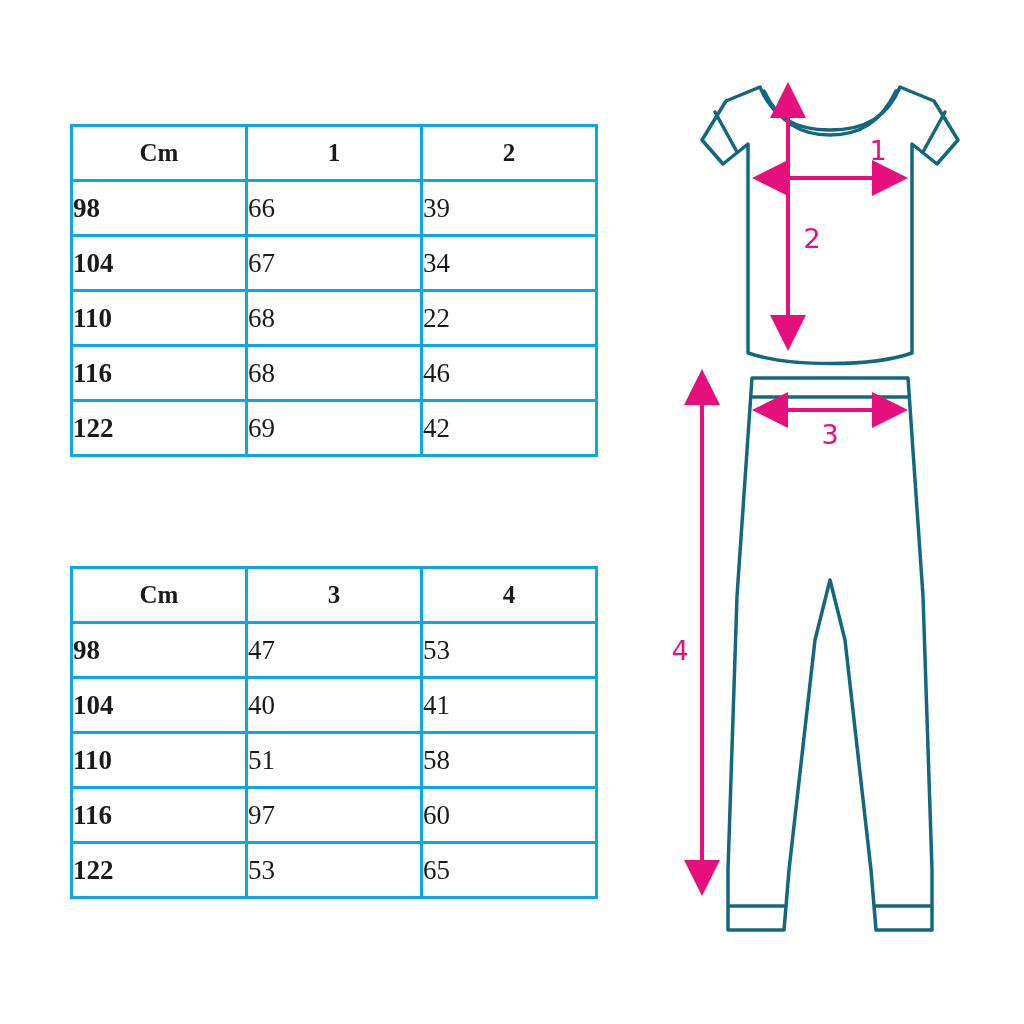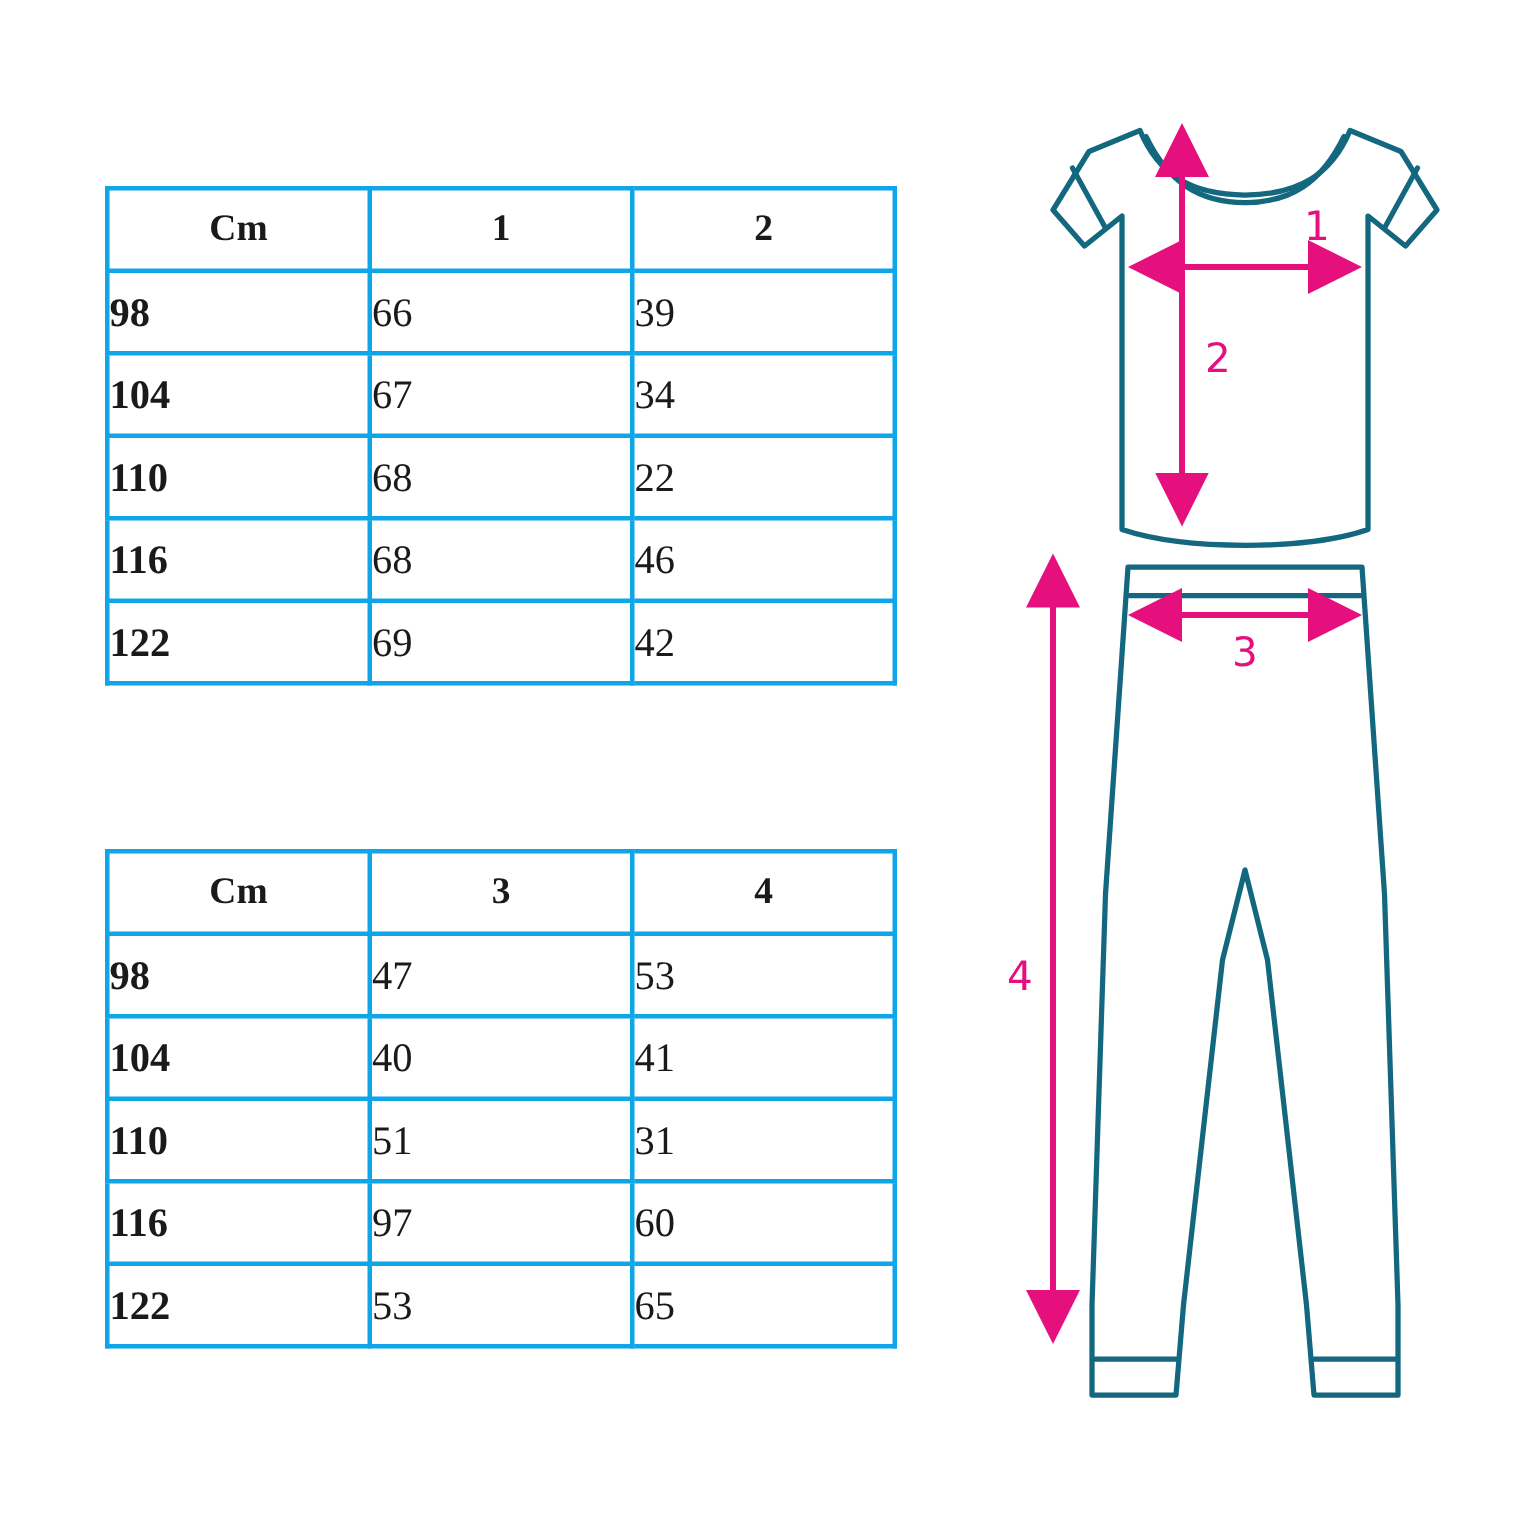--- a/index.html
+++ b/index.html
@@ -115,21 +115,21 @@
       <td>53</td>
     </tr>
     <tr>
       <td class="sizecol">104</td>
       <td>40</td>
       <td>41</td>
     </tr>
     <tr>
       <td class="sizecol">110</td>
       <td>51</td>
-      <td>31</td>
+      <td>58</td>
     </tr>
     <tr>
       <td class="sizecol">116</td>
       <td>97</td>
       <td>60</td>
     </tr>
     <tr>
       <td class="sizecol">122</td>
       <td>53</td>
       <td>65</td>

